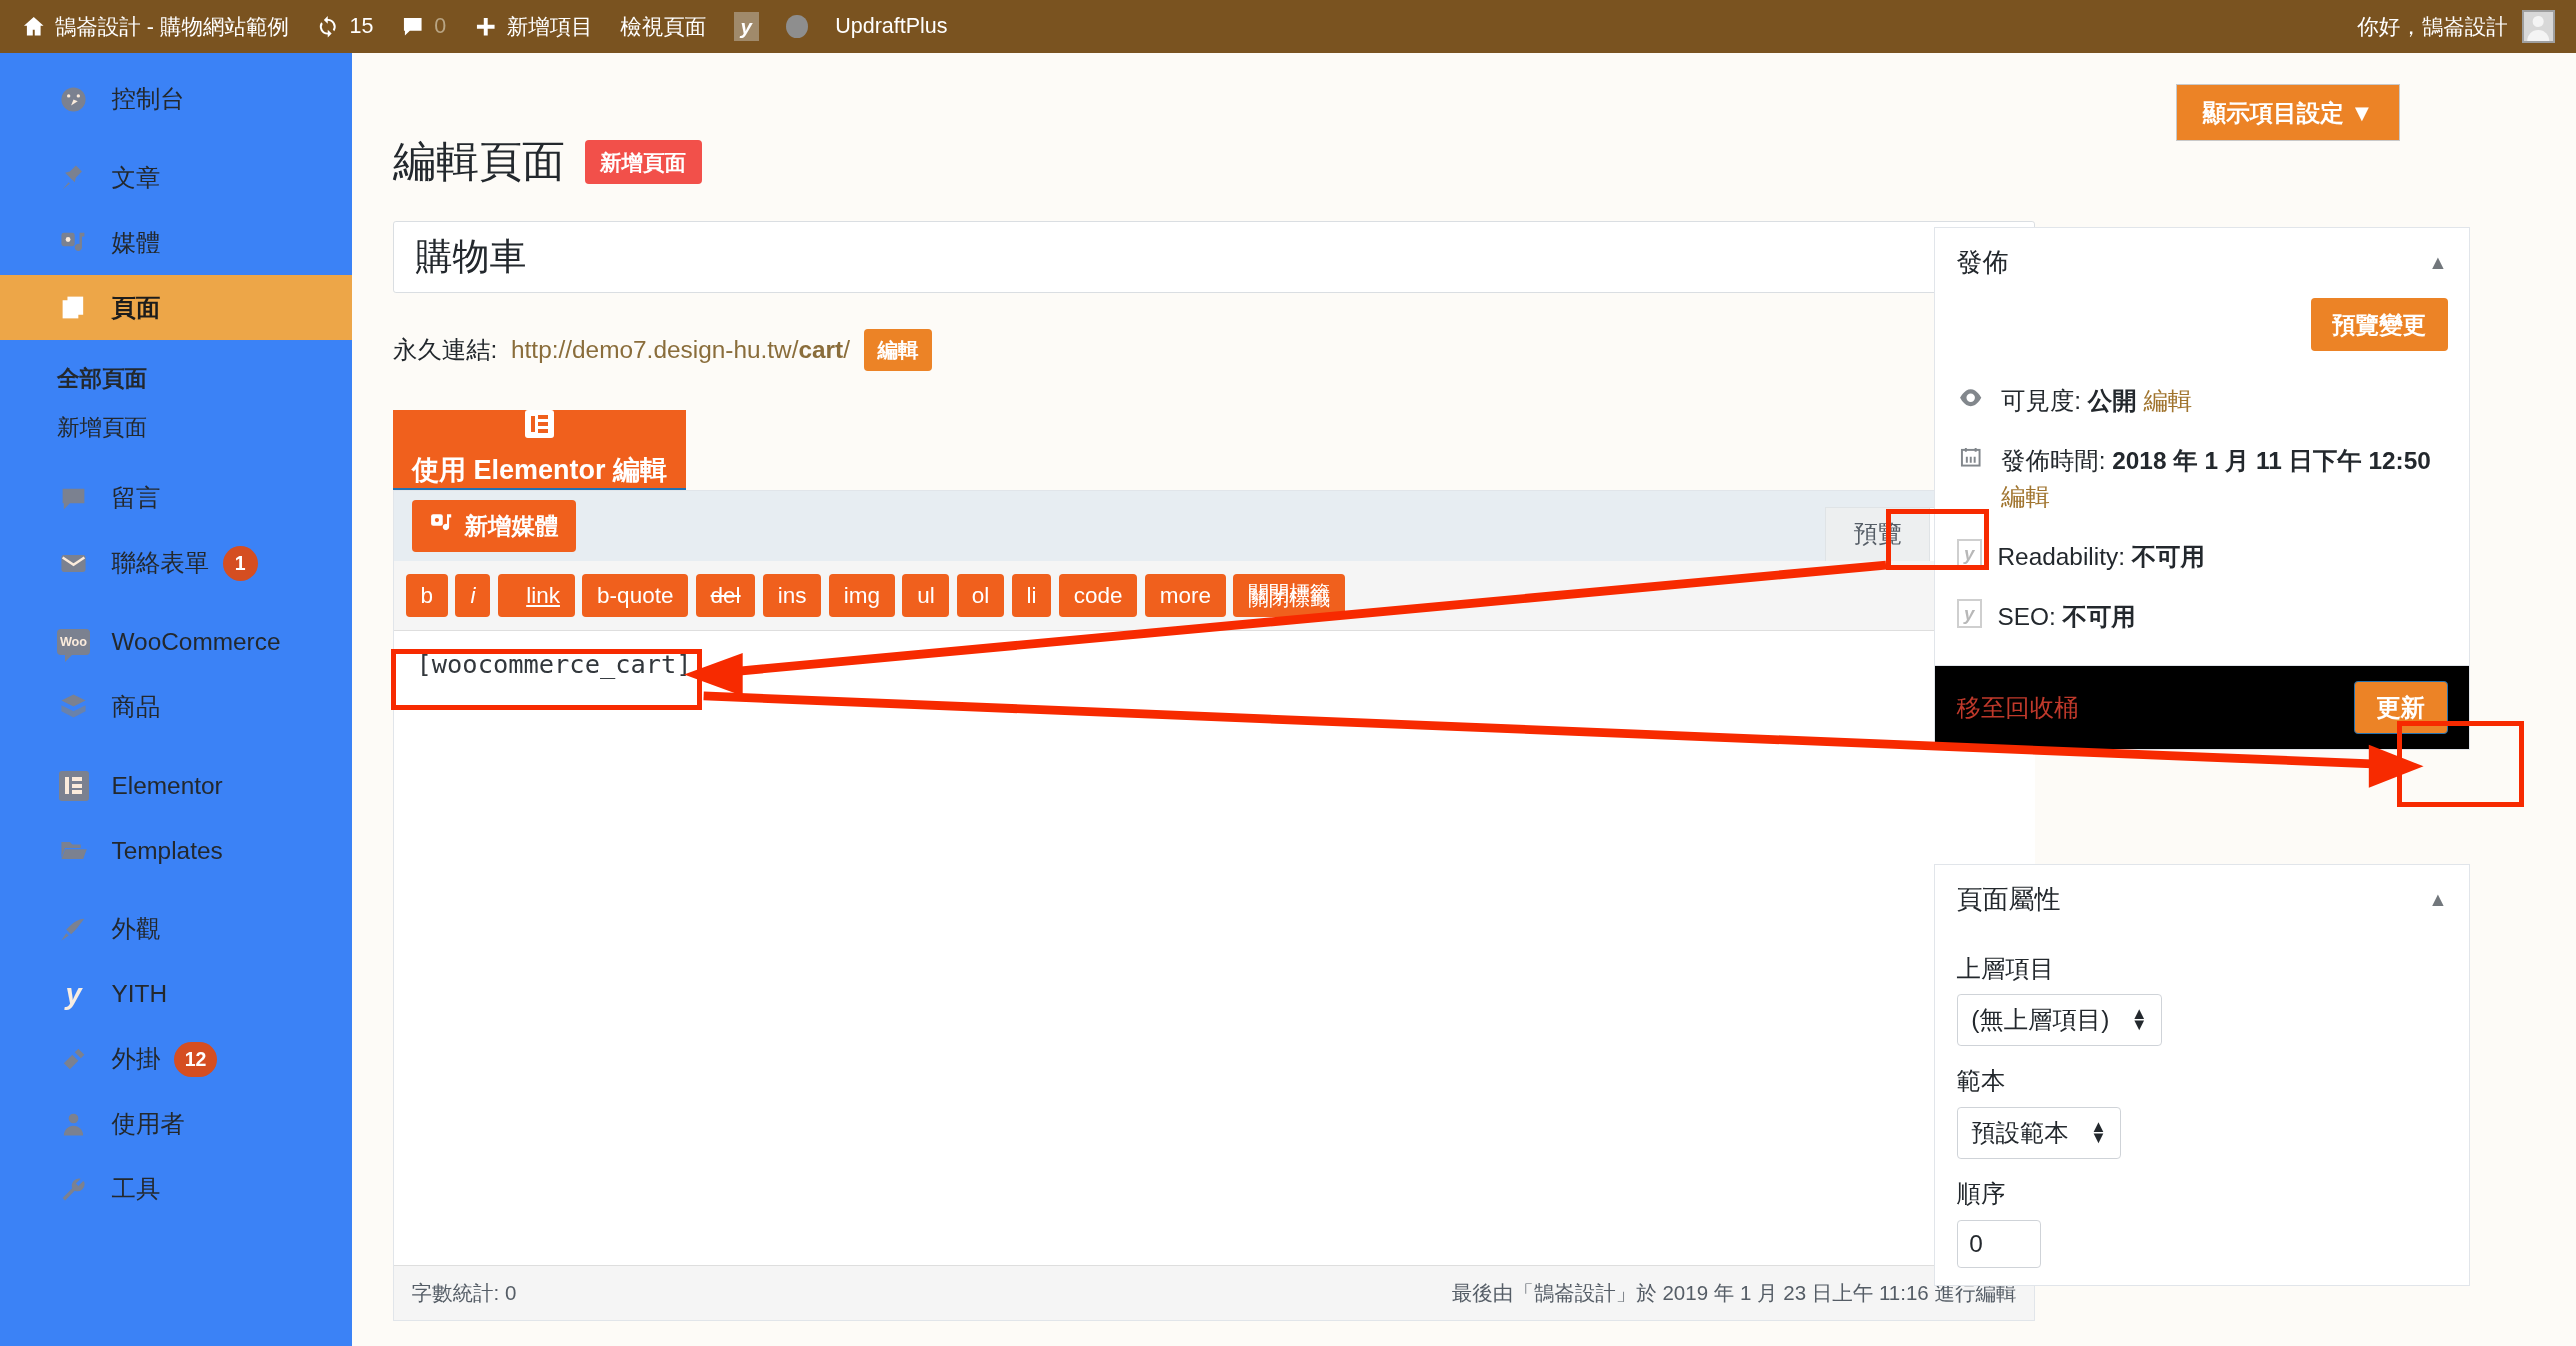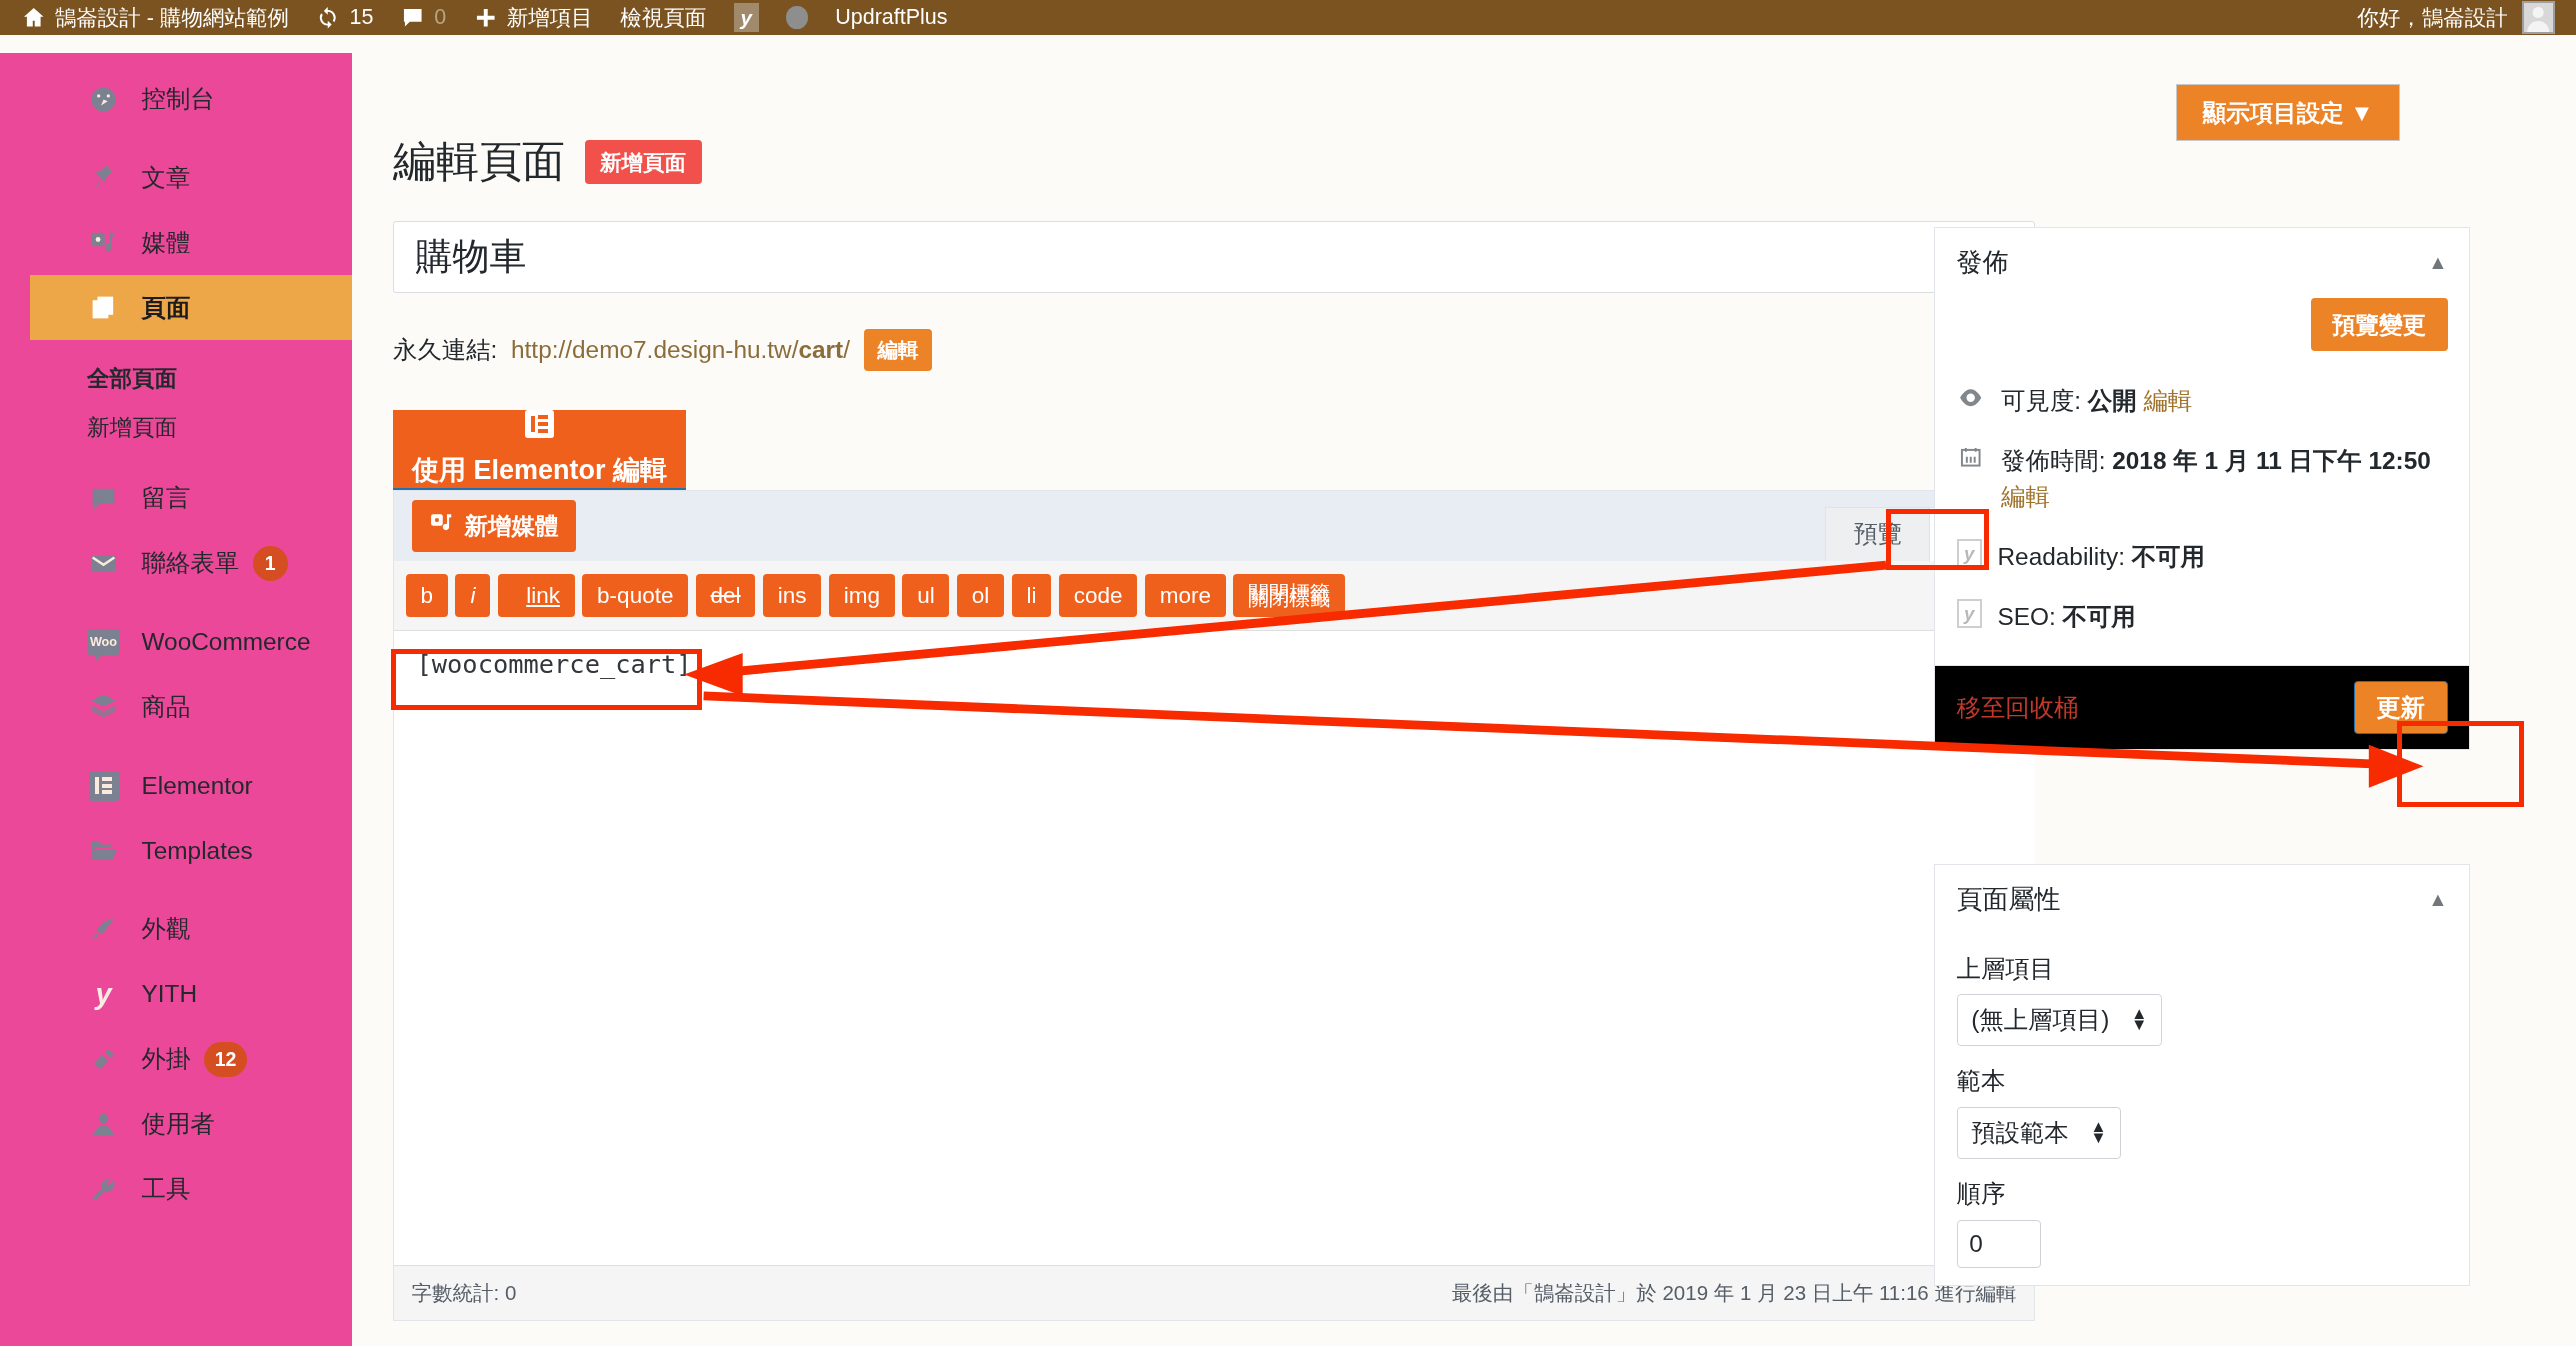--- a/index.html
+++ b/index.html
@@ -7,21 +7,21 @@
     margin: 0; padding: 0;
     width: 2576px; height: 1347px;
     overflow: hidden;
     background: #fdfbf7;
     font-family: "Liberation Sans", "DejaVu Sans", sans-serif;
   }
 
   
   #adminbar {
     position: absolute; top: 0; left: 0;
-    width: 2576px; height: 35px;
+    width: 2576px; height: 53px;
     background: #7a5320;
     display: flex; align-items: center;
     color: #ffffff;
     font-size: 21.5px;
     z-index: 50;
   }
   .ab-item {
     display: flex; align-items: center; gap: 9.8px;
     height: 53px; padding: 0 13.7px;
     color: #ffffff; white-space: nowrap;
@@ -53,22 +53,21 @@
     width: 25.4px; height: 29px; background: #a08a6b;
     display: inline-flex; align-items: center; justify-content: center;
     color: #fff; font-style: italic; font-weight: bold; font-size: 20.5px;
   }
   .grey-dot { width: 21.5px; height: 23.5px; border-radius: 50%; background: #8e8e8e; }
 
   
   #sidebar {
     position: absolute; top: 53px; left: 0;
     width: 404px; height: 1294px;
-    background: #ec4899;
-    padding-left: 30px;
+    background: #3b82f6;
   }
   .menu-row {
     display: flex; align-items: center;
     height: 65px; padding-left: 57px;
     color: #23282d; font-size: 24.4px; position: relative;
   }
   .menu-row .mi {
     width: 33px; margin-right: 21.5px; display: flex;
     align-items: center; justify-content: center; color: #7b8190;
   }

